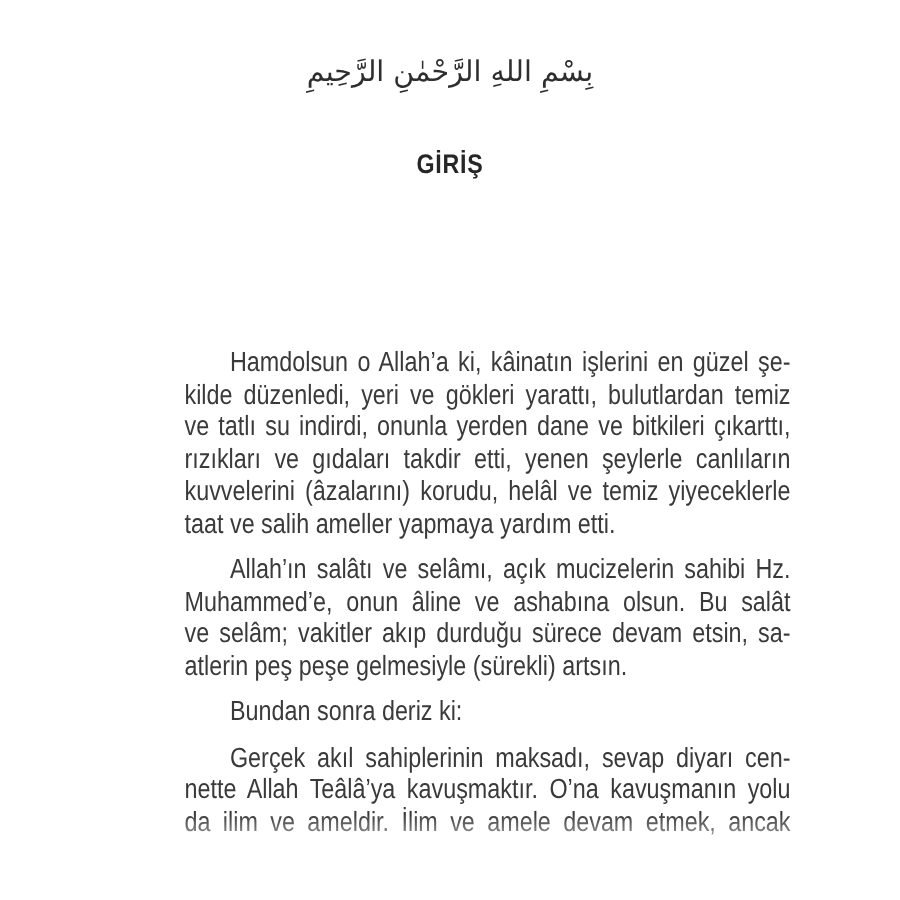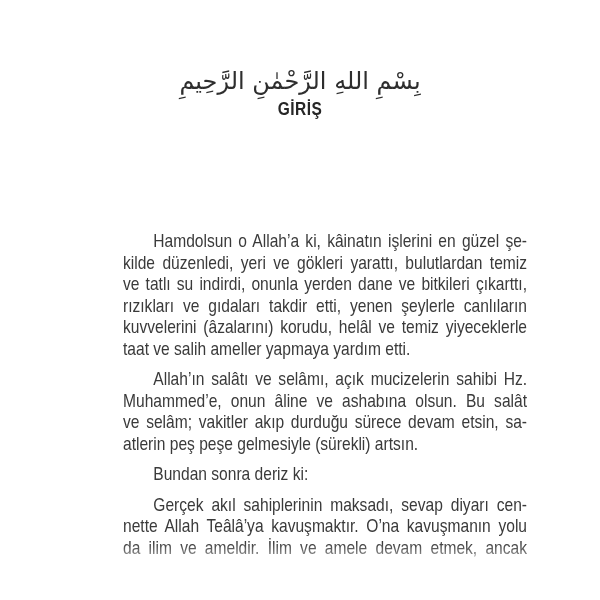--- a/index.html
+++ b/index.html
@@ -6,26 +6,26 @@
   .page {
     position: relative;
     width: 600px;
     height: 600px;
     background: #ffffff;
     overflow: hidden;
     font-family: "Liberation Sans", sans-serif;
   }
   .basmala {
     position: absolute;
-    top: 59px;
+    top: 26px;
     left: 0;
     width: 600px;
     text-align: center;
     font-family: "DejaVu Sans", sans-serif;
-    font-size: 24px;
+    font-size: 19px;
     line-height: 44px;
     color: #2e2e2e;
     direction: rtl;
   }
   .heading {
     position: absolute;
     top: 99px;
     left: 0;
     width: 600px;
     text-align: center;

